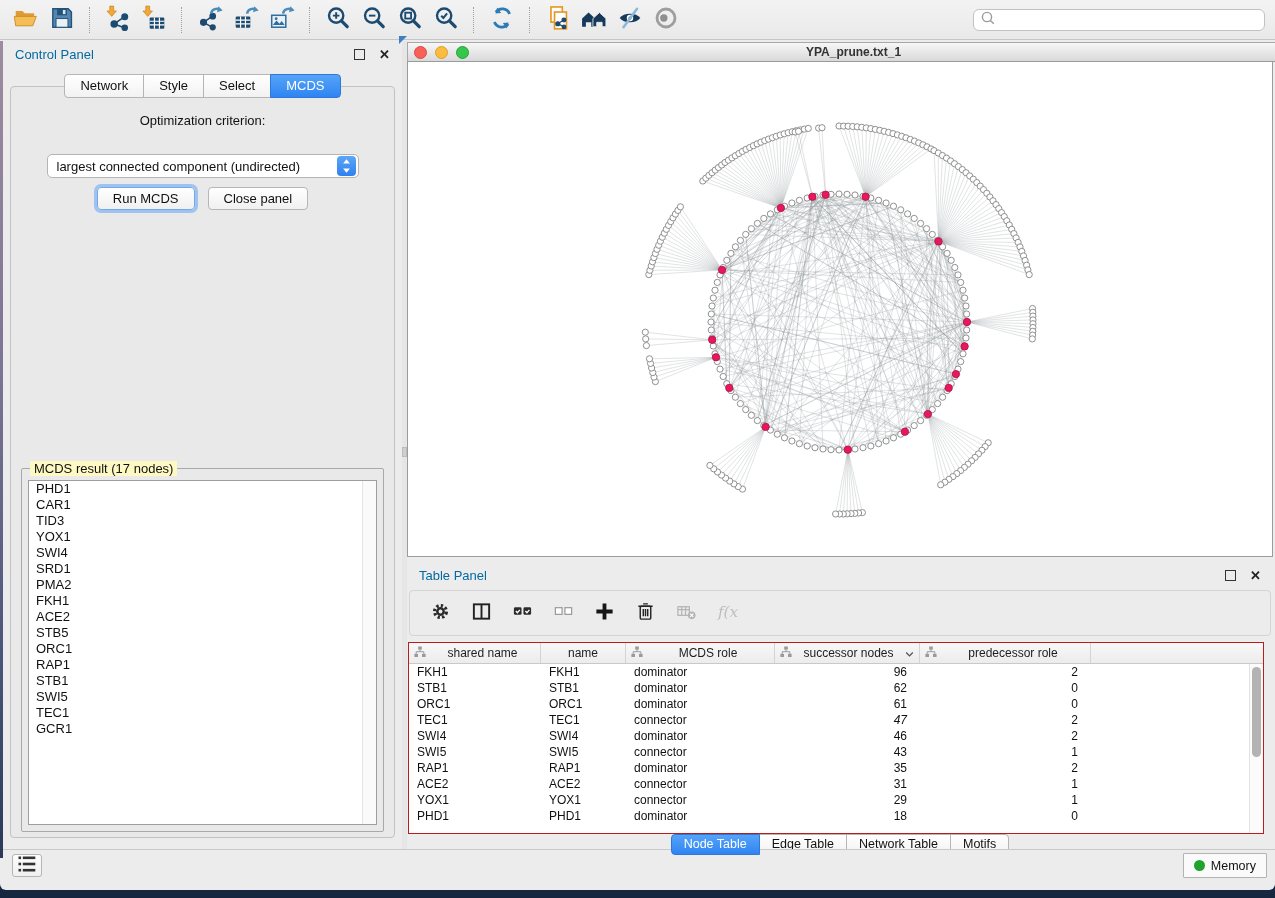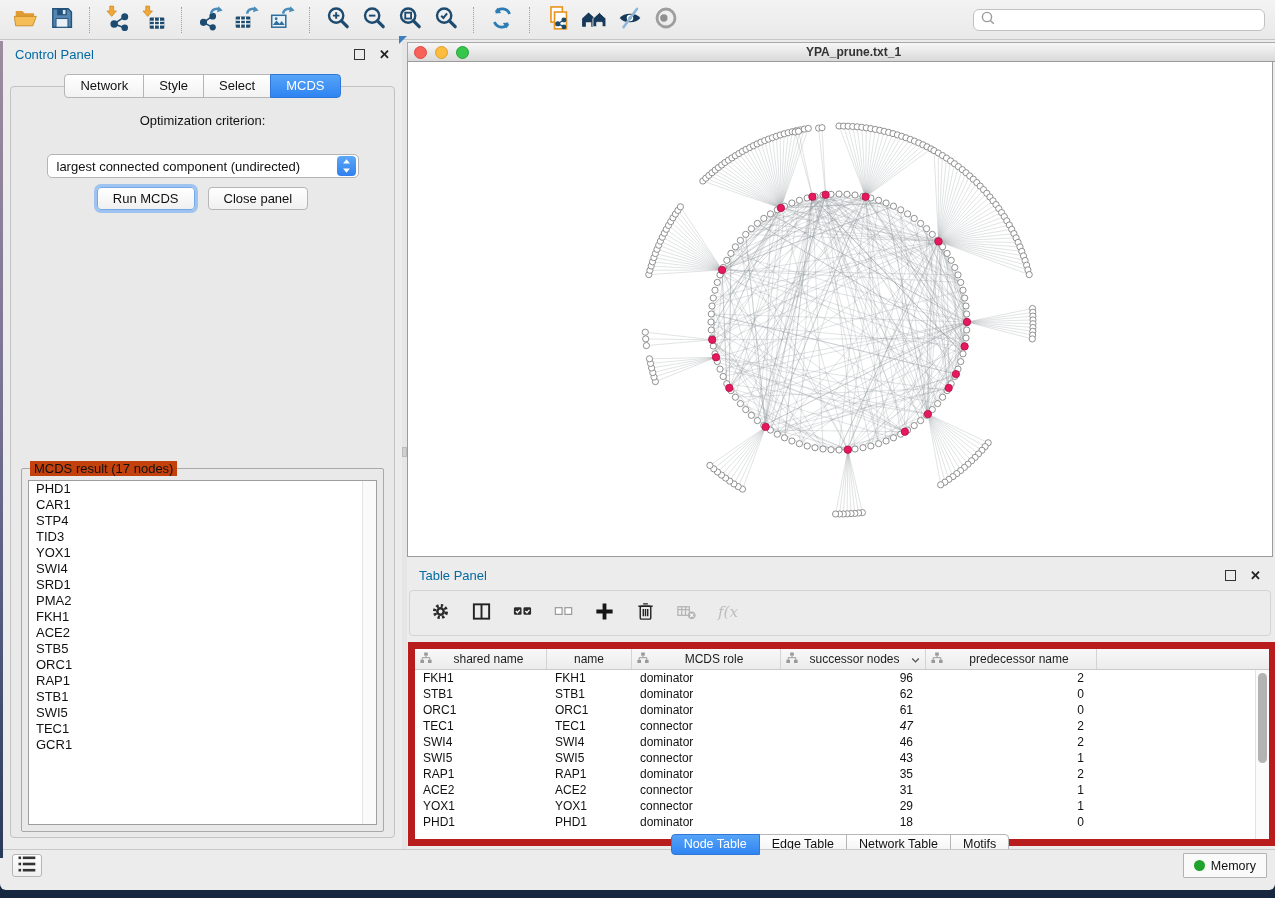--- a/index.html
+++ b/index.html
@@ -38,21 +38,21 @@
   .opt-select{margin:26px auto 0;width:312px;height:24px;background:#fff;border:1px solid #b4b4b4;border-radius:5px;
     display:flex;align-items:center;box-sizing:border-box;overflow:hidden;}
   .sel-text{flex:1;font-size:13px;color:#111;padding-left:9px;white-space:nowrap;}
   .sel-stepper{width:19px;height:20px;margin:1px 2px 1px 0;border-radius:4px;background:linear-gradient(#5ba7f7,#2f80ef);
     display:flex;align-items:center;justify-content:center;}
   .cp-buttons{display:flex;justify-content:center;gap:13px;margin-top:9px;}
   .btn{height:23px;padding:0 15px;font-size:13px;font-family:"Liberation Sans",sans-serif;color:#111;
     background:linear-gradient(#ffffff,#f0f0f0);border:1px solid #b6b6b6;border-radius:4px;}
   .btn.focus{box-shadow:0 0 0 3px rgba(110,170,245,.6);border-color:#74a9e8;}
   .mcds-group{position:absolute;left:10px;right:10px;top:381px;bottom:5px;border:1px solid #a9a9a9;border-radius:2px;}
-  .group-title{position:absolute;top:-8px;left:8px;background:#c2410c;padding:0 4px;font-size:13px;color:#111;}
+  .group-title{position:absolute;top:-8px;left:8px;background:#fef9c3;padding:0 4px;font-size:13px;color:#111;}
   .mcds-list{position:absolute;left:6px;right:6px;top:11px;bottom:6px;background:#fff;border:1px solid #9e9e9e;overflow:hidden;}
   .mcds-list .track{position:absolute;top:0;right:0;bottom:0;width:13px;background:#fafafa;border-left:1px solid #e4e4e4;}
   .list-item{font-size:13px;color:#111;line-height:16px;padding-left:7px;}
   
   .v-divider{position:absolute;left:402px;top:41px;width:5px;bottom:40px;background:#e6e6e6;}
   .v-divider .grip{position:absolute;left:0;top:406px;width:5px;height:10px;background:#cfcfcf;border:1px solid #bbb;box-sizing:border-box;}
   
   .network-frame{position:absolute;left:407px;top:42px;width:893px;height:516px;}
   .frame-marker{position:absolute;left:-8px;top:-6px;width:0;height:0;border-left:8px solid #3e7fc1;border-bottom:8px solid transparent;}
   .frame-titlebar{height:20px;background:linear-gradient(#f7f7f7,#d9d9d9);border:1px solid #a8a8a8;border-bottom-color:#9b9b9b;
@@ -61,21 +61,21 @@
   .tl.red{background:#f8615a;border:1px solid #dd4a42;}
   .tl.yellow{background:#fcbc40;border:1px solid #dfa02a;}
   .tl.green{background:#36c64b;border:1px solid #24a338;}
   .frame-title{position:absolute;left:0;right:0;text-align:center;font-size:12px;font-weight:bold;color:#333;}
   .net-canvas{position:absolute;left:0;top:20px;width:864px;height:494px;background:#fff;border:1px solid #9b9b9b;border-top:none;}
   
   .table-panel{position:absolute;left:407px;top:562px;width:866px;height:296px;background:#ececec;}
   .tp-toolbar{position:absolute;left:2px;right:2px;top:28px;height:46px;background:#ececec;border:1px solid #d4d4d4;
     border-radius:4px;display:flex;align-items:center;padding-left:18px;gap:17px;box-sizing:border-box;}
   .tp-btn{width:24px;height:24px;display:flex;align-items:center;justify-content:center;border:none;background:transparent;padding:0;}
-  .tp-table{position:absolute;left:1px;top:80px;width:854px;height:190px;background:#fff;border:7px solid #b91c1c;overflow:hidden;}
+  .tp-table{position:absolute;left:1px;top:80px;width:854px;height:190px;background:#fff;border:1px solid #b91c1c;overflow:hidden;}
   .t-header{display:flex;height:21px;background:linear-gradient(#f8f8f8,#ececec);border-bottom:1px solid #c9c9c9;box-sizing:border-box;}
   .h-cell{display:flex;align-items:center;border-right:1px solid #d4d4d4;box-sizing:border-box;padding:0 5px;gap:4px;}
   .h-label{flex:1;text-align:center;font-size:12px;color:#1d1d1d;white-space:nowrap;overflow:hidden;}
   .t-row{display:flex;height:16px;}
   .t-cell{font-size:12px;color:#111;line-height:16px;box-sizing:border-box;padding:0 8px;white-space:nowrap;overflow:hidden;}
   .t-cell.num{text-align:right;padding-right:13px;}
   .t-scrollbar{position:absolute;top:21px;right:0;bottom:0;width:13px;background:#fbfbfb;border-left:1px solid #e2e2e2;}
   .t-scrollbar .thumb{position:absolute;left:2px;right:2px;top:3px;height:90px;background:#b3b3b3;border-radius:5px;}
   .tp-tabs{position:absolute;left:0;right:0;top:272px;display:flex;justify-content:center;}
   .tp-tabs .tab{font-size:12.5px;padding:2px 12px 3px;}
@@ -274,21 +274,20 @@
       <div class="cp-buttons">
         <button class="btn focus">Run MCDS</button>
         <button class="btn">Close panel</button>
       </div>
       <div class="mcds-group">
         <span class="group-title">MCDS result (17 nodes)</span>
         <div class="mcds-list" id="mcds-list">
           <div class="track"></div>
         <div class="list-item">PHD1</div>
             <div class="list-item">CAR1</div>
-            <div class="list-item">STP4</div>
             <div class="list-item">TID3</div>
             <div class="list-item">YOX1</div>
             <div class="list-item">SWI4</div>
             <div class="list-item">SRD1</div>
             <div class="list-item">PMA2</div>
             <div class="list-item">FKH1</div>
             <div class="list-item">ACE2</div>
             <div class="list-item">STB5</div>
             <div class="list-item">ORC1</div>
             <div class="list-item">RAP1</div>
@@ -1153,21 +1152,21 @@
           </div>
           <div class="h-cell" style="width: 171px;">
             <span><svg width="12" height="12" viewBox="0 0 12 12">
                 <g fill="#9a9a9a">
                   <rect x="4.2" y="0.5" width="3.6" height="3.2"></rect>
                   <rect x="0.4" y="7.8" width="3.6" height="3.2"></rect>
                   <rect x="8" y="7.8" width="3.6" height="3.2"></rect>
                 </g>
                 <path d="M6 3.7v2M2.2 7.8V5.7h7.6v2.1" stroke="#9a9a9a" fill="none"></path>
               </svg></span>
-            <span class="h-label">predecessor name</span>
+            <span class="h-label">predecessor role</span>
           </div>
         </div>
       <div class="t-rows" id="t-rows">
           <div class="t-row">
             <div class="t-cell" style="width: 132px;">FKH1</div>
             <div class="t-cell" style="width: 85px;">FKH1</div>
             <div class="t-cell" style="width: 149px;">dominator</div>
             <div class="t-cell num" style="width: 145px;">96</div>
             <div class="t-cell num" style="width: 171px;">2</div>
           </div>

